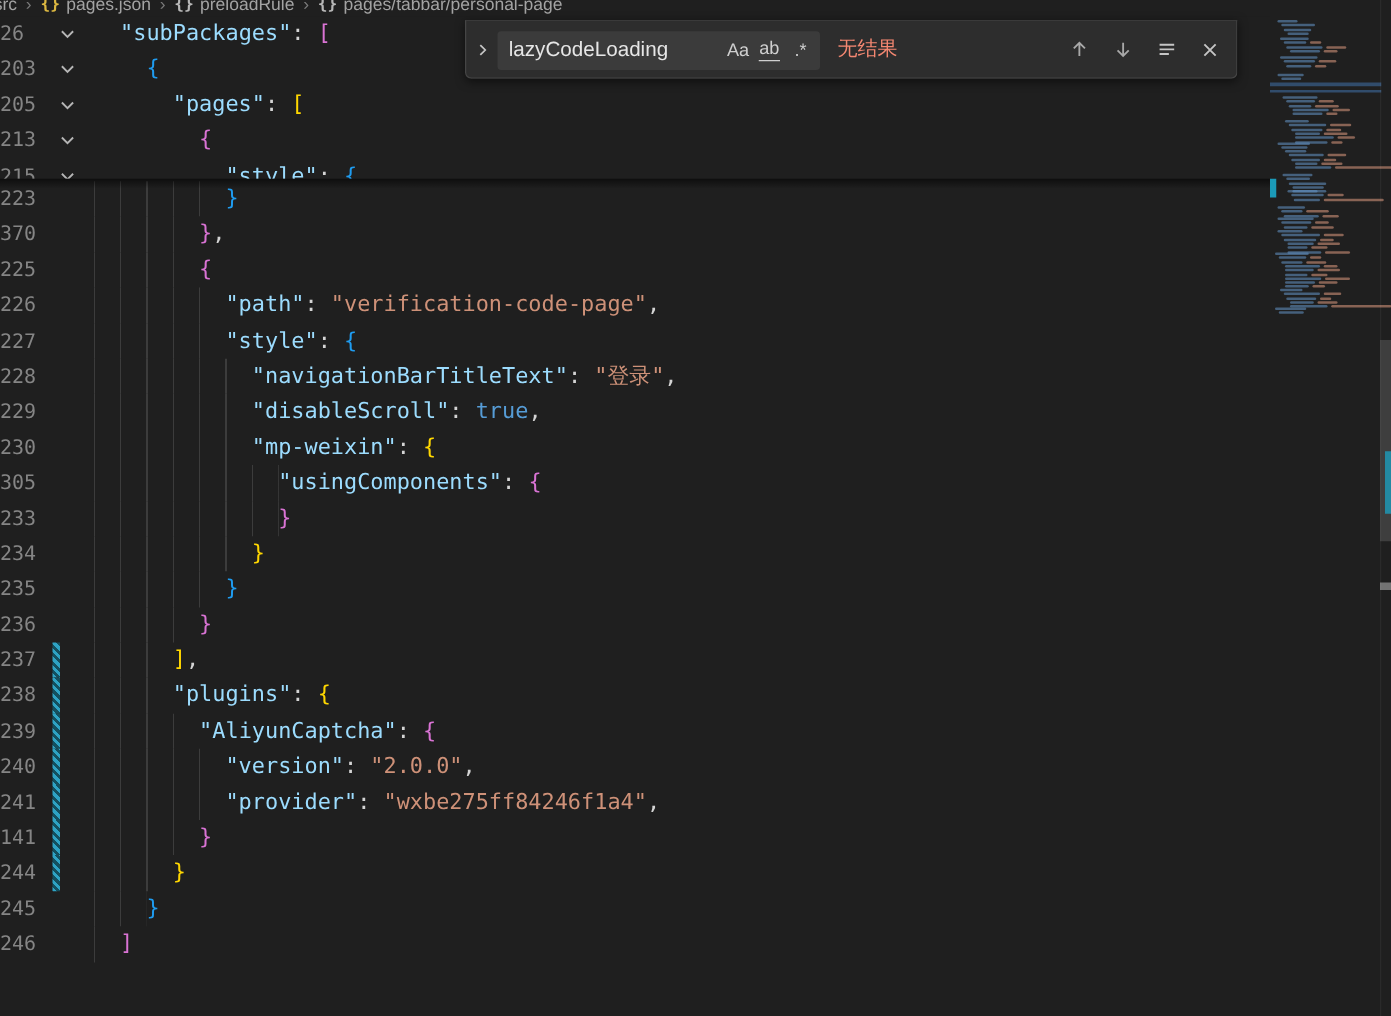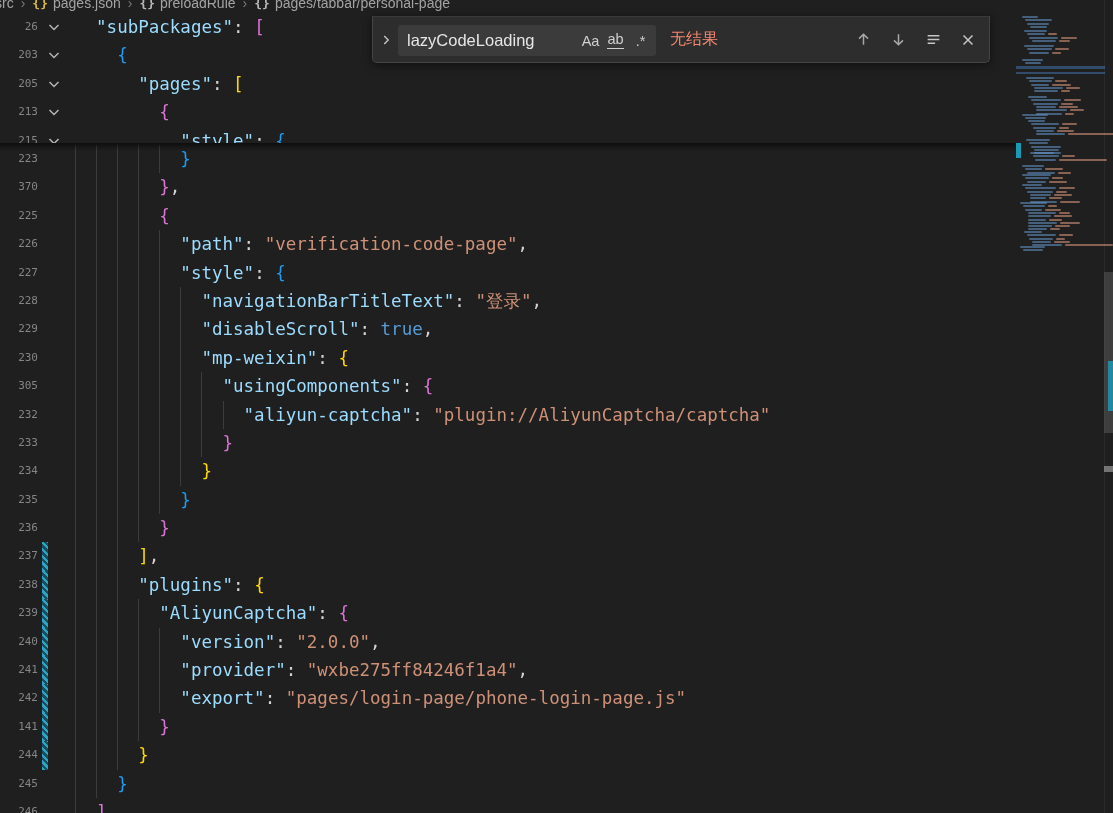--- a/index.html
+++ b/index.html
@@ -16,21 +16,21 @@
   
   .breadcrumb{position:absolute;top:-9px;left:-5px;height:24px;display:flex;align-items:center;
     gap:7px;font-family:"Liberation Sans",sans-serif;font-size:14px;color:#a3a3a3;white-space:nowrap;z-index:3}
   .bc-item{display:flex;align-items:center;gap:5px;cursor:pointer}
   .bc-sep{color:#7a7a7a;font-size:14px}
   .bc-braces{font-family:"DejaVu Sans Mono",monospace;font-size:13px;font-weight:bold}
 
   
   .row{position:relative;height:28.4px}
   .ln{position:absolute;left:0;top:0;width:38px;height:28.4px;line-height:28.4px;
-    text-align:right;font-size:11px;color:var(--lineno)}
+    text-align:left;font-size:16px;color:var(--lineno)}
   .mod-marker{position:absolute;left:42px;top:0;bottom:0;width:6px;
     background:repeating-linear-gradient(45deg,#2ea3c4 0 2.4px,#14505f 2.4px 4.8px)}
   .guides{position:absolute;left:75px;top:0;bottom:0;font-size:17.5px;
     background:repeating-linear-gradient(90deg,var(--guide) 0 1px,transparent 1px 2ch)}
   .code{position:absolute;left:75px;top:0;height:28.4px;line-height:28.4px;
     font-size:17.5px;white-space:pre}
   .tok-ws{color:transparent}.tok-key{color:var(--key)}.tok-str{color:var(--str)}
   .tok-kw{color:var(--kw)}.tok-pn{color:var(--pn)}
   .tok-b1{color:var(--gold)}.tok-b2{color:var(--orchid)}.tok-b3{color:var(--blue)}
 
@@ -144,25 +144,20 @@
         <span class="ln">230</span>
         <span class="guides" style="width: 12ch;"></span>
         <span class="code"><span class="tok-ws">            </span><span class="tok-key">"mp-weixin"</span><span class="tok-pn">: </span><span class="tok-b1">{</span></span>
       </div>
       <div class="row">
         <span class="ln">305</span>
         <span class="guides" style="width: 14ch;"></span>
         <span class="code"><span class="tok-ws">              </span><span class="tok-key">"usingComponents"</span><span class="tok-pn">: </span><span class="tok-b2">{</span></span>
       </div>
       <div class="row">
-        <span class="ln">232</span>
-        <span class="guides" style="width: 16ch;"></span>
-        <span class="code"><span class="tok-ws">                </span><span class="tok-key">"aliyun-captcha"</span><span class="tok-pn">: </span><span class="tok-str">"plugin://AliyunCaptcha/captcha"</span></span>
-      </div>
-      <div class="row">
         <span class="ln">233</span>
         <span class="guides" style="width: 14ch;"></span>
         <span class="code"><span class="tok-ws">              </span><span class="tok-b2">}</span></span>
       </div>
       <div class="row">
         <span class="ln">234</span>
         <span class="guides" style="width: 12ch;"></span>
         <span class="code"><span class="tok-ws">            </span><span class="tok-b1">}</span></span>
       </div>
       <div class="row">
@@ -197,26 +192,20 @@
         <span class="ln">240</span>
         <span class="mod-marker"></span>
         <span class="guides" style="width: 10ch;"></span>
         <span class="code"><span class="tok-ws">          </span><span class="tok-key">"version"</span><span class="tok-pn">: </span><span class="tok-str">"2.0.0"</span><span class="tok-pn">,</span></span>
       </div>
       <div class="row">
         <span class="ln">241</span>
         <span class="mod-marker"></span>
         <span class="guides" style="width: 10ch;"></span>
         <span class="code"><span class="tok-ws">          </span><span class="tok-key">"provider"</span><span class="tok-pn">: </span><span class="tok-str">"wxbe275ff84246f1a4"</span><span class="tok-pn">,</span></span>
-      </div>
-      <div class="row">
-        <span class="ln">242</span>
-        <span class="mod-marker"></span>
-        <span class="guides" style="width: 10ch;"></span>
-        <span class="code"><span class="tok-ws">          </span><span class="tok-key">"export"</span><span class="tok-pn">: </span><span class="tok-str">"pages/login-page/phone-login-page.js"</span></span>
       </div>
       <div class="row">
         <span class="ln">141</span>
         <span class="mod-marker"></span>
         <span class="guides" style="width: 8ch;"></span>
         <span class="code"><span class="tok-ws">        </span><span class="tok-b2">}</span></span>
       </div>
       <div class="row">
         <span class="ln">244</span>
         <span class="mod-marker"></span>

